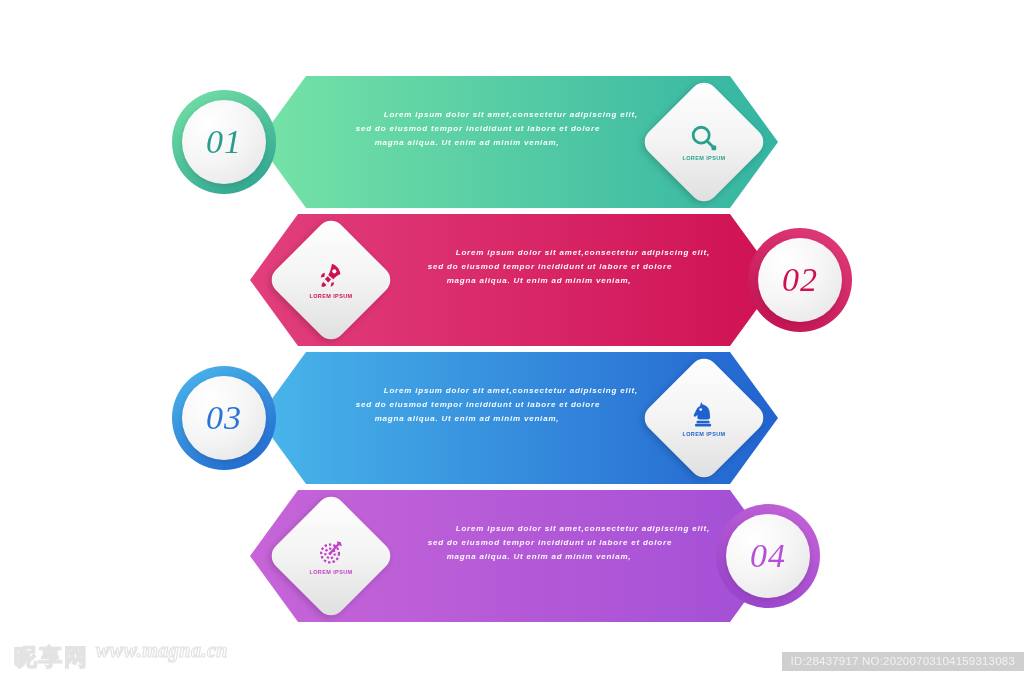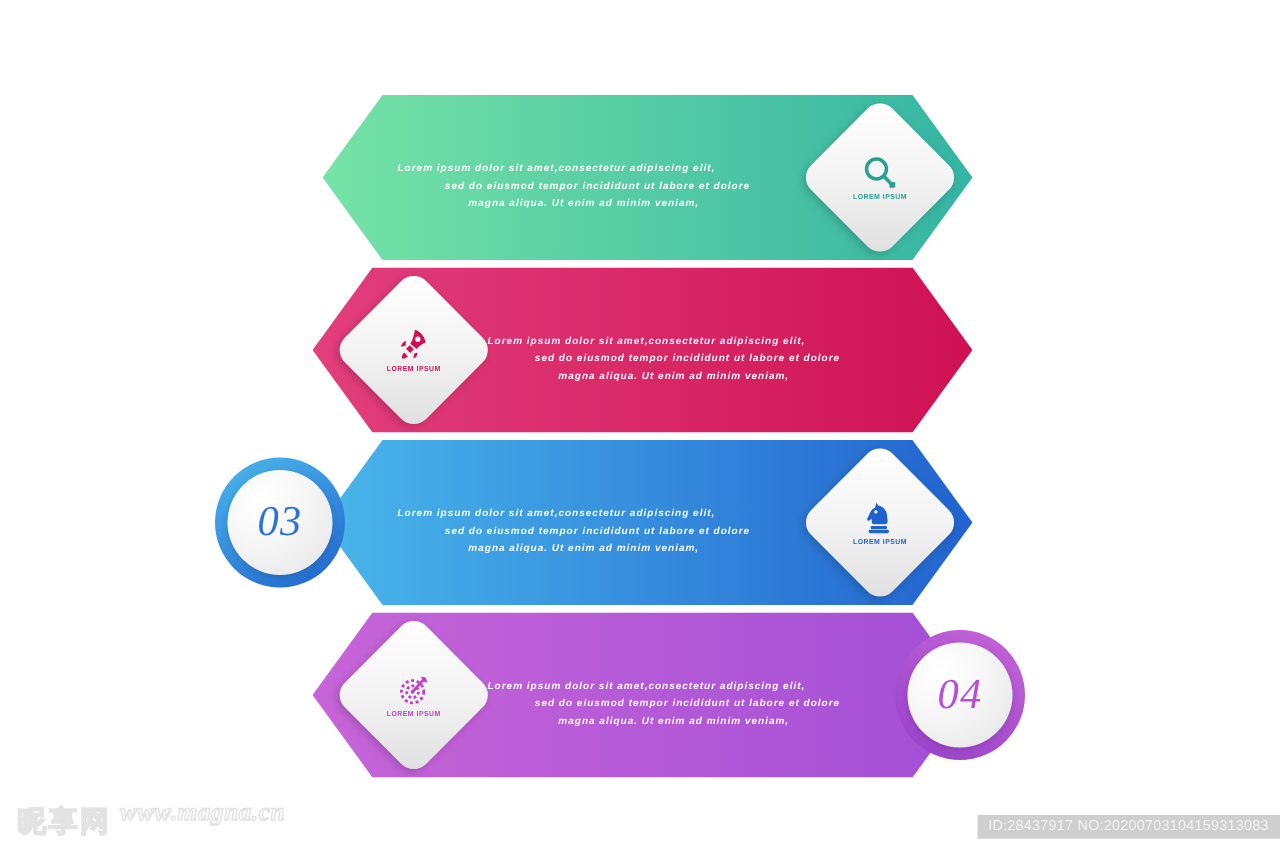--- a/index.html
+++ b/index.html
@@ -108,21 +108,21 @@
     font-style: italic;
     font-size: 8px;
     line-height: 14px;
     letter-spacing: 0.8px;
     text-align: center;
     font-weight: bold;
     opacity: 0.96;
     filter: blur(0.35px);
   }
   .band-text p { margin: 0; }
-  .band-text p:nth-child(1) { text-align: left; margin-top: 20px; }
+  .band-text p:nth-child(1) { text-align: right; }
   .band-text p:nth-child(2) { text-align: center; }
   .band-text p:nth-child(3) { text-align: center; padding-right: 22px; }
 
   
   #watermark-left {
     position: absolute;
     left: 14px;
     bottom: 10px;
     display: flex;
     align-items: center;
@@ -171,20 +171,25 @@
         <defs>
           <linearGradient id="g1" x1="0" y1="0" x2="1" y2="0">
             <stop offset="0" stop-color="#76e3a7"></stop>
             <stop offset="1" stop-color="#34b4a2"></stop>
           </linearGradient>
         </defs>
         <path d="M 48 0 L 472 0 L 520 66 L 472 132 L 48 132 L 0 66 Z" fill="url(#g1)"></path>
       </svg>
     </div>
 
+    <div class="num-circle" style="left:172px;background:linear-gradient(150deg,#76e3a7 0%,#2aa08f 100%);">
+      <div class="num-inner">
+        <span class="num-text" style="color:#2a9c8d;">01</span>
+      </div>
+    </div>
 
     <div class="band-text" style="left:318px;">
       <p>Lorem ipsum dolor sit amet,consectetur adipiscing elit,</p>
       <p>sed do eiusmod tempor incididunt ut labore et dolore</p>
       <p>magna aliqua. Ut enim ad minim veniam,</p>
     </div>
 
     <div class="diamond" style="left:658px;">
       <div class="diamond-content">
         <span class="diamond-icon">
@@ -205,20 +210,25 @@
         <defs>
           <linearGradient id="g2" x1="0" y1="0" x2="1" y2="0">
             <stop offset="0" stop-color="#e23f7d"></stop>
             <stop offset="1" stop-color="#cf1153"></stop>
           </linearGradient>
         </defs>
         <path d="M 48 0 L 480 0 L 528 66 L 480 132 L 48 132 L 0 66 Z" fill="url(#g2)"></path>
       </svg>
     </div>
 
+    <div class="num-circle" style="left:748px;background:linear-gradient(210deg,#e23f7d 0%,#c00e4e 100%);">
+      <div class="num-inner">
+        <span class="num-text" style="color:#cf1153;">02</span>
+      </div>
+    </div>
 
     <div class="band-text" style="left:390px;">
       <p>Lorem ipsum dolor sit amet,consectetur adipiscing elit,</p>
       <p>sed do eiusmod tempor incididunt ut labore et dolore</p>
       <p>magna aliqua. Ut enim ad minim veniam,</p>
     </div>
 
     <div class="diamond" style="left:285px;">
       <div class="diamond-content">
         <span class="diamond-icon">

